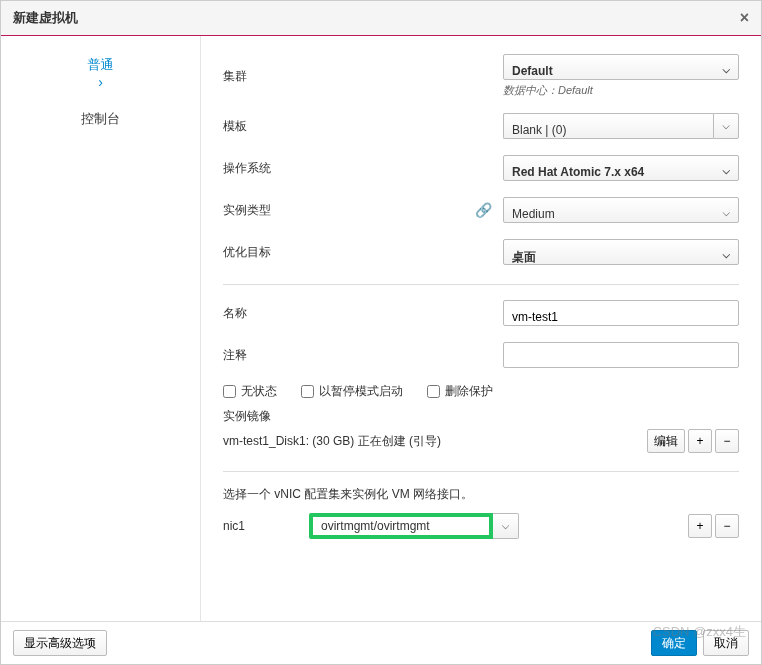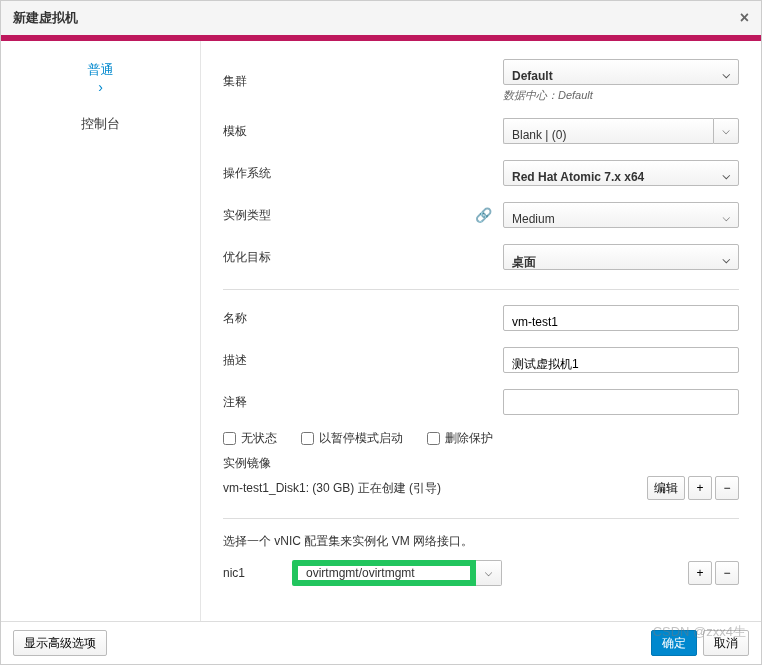--- a/index.html
+++ b/index.html
@@ -1,18 +1,18 @@
 <!DOCTYPE html>
 <html><head>
 <meta charset="utf-8">
 <style>
 * { box-sizing: border-box; margin: 0; padding: 0; }
 body { font-family: "Microsoft YaHei", Arial, sans-serif; font-size: 12px; background: #fff; color: #333; width: 762px; height: 665px; overflow: hidden; position: relative; }
 .modal { border: 1px solid #ccc; width: 100%; height: 100%; display: flex; flex-direction: column; }
-.modal-header { background: #f5f5f5; border-bottom: 6px solid #be185d; padding: 8px 12px; display: flex; justify-content: space-between; align-items: center; font-weight: bold; font-size: 13px; }
+.modal-header { background: #f5f5f5; border-bottom: 1px solid #be185d; padding: 8px 12px; display: flex; justify-content: space-between; align-items: center; font-weight: bold; font-size: 13px; }
 .close-x { cursor: pointer; font-size: 16px; color: #666; }
 .modal-body { flex: 1; display: flex; overflow: hidden; }
 .sidebar { width: 200px; border-right: 1px solid #e5e5e5; padding-top: 10px; }
 .sidebar-item { padding: 10px 15px; cursor: pointer; display: flex; justify-content: space-between; align-items: center; font-size: 13px; flex-direction: column; }
 .sidebar-item.active { color: #0088ce; }
 .chevron { color: #0088ce; font-size: 14px; }
 .content { flex: 1; padding: 18px 22px 10px 22px; overflow-y: auto; }
 .form-row { display: flex; align-items: center; margin-bottom: 14px; min-height: 28px; }
 .form-label { width: 280px; font-size: 12px; color: #333; display: flex; align-items: center; }
 .form-control-wrap { flex: 1; }
@@ -30,24 +30,24 @@
 .checkbox-item { display: flex; align-items: center; gap: 5px; }
 .checkbox-item input { width: 13px; height: 13px; }
 .disk-section { margin-top: 8px; }
 .disk-label { font-size: 12px; margin-bottom: 4px; }
 .disk-row { display: flex; justify-content: space-between; align-items: center; }
 .disk-info { font-size: 12px; }
 .btn-group-sm { display: flex; gap: 3px; }
 .btn-sm { height: 24px; min-width: 24px; padding: 0 6px; border: 1px solid #bbb; border-radius: 2px; background: linear-gradient(#fff, #f2f2f2); cursor: pointer; font-size: 12px; display: flex; align-items: center; justify-content: center; }
 .nic-section { margin-top: 14px; }
 .nic-desc { font-size: 12px; margin-bottom: 10px; }
-.nic-row { display: flex; align-items: center; gap: 9px; }
+.nic-row { display: flex; align-items: center; gap: 26px; }
 .nic-label { width: 60px; }
 .nic-select-wrap { width: 210px; display: flex; }
-.nic-select { flex: 1; height: 26px; border: 6px solid #22c55e; border-radius: 2px 0 0 2px; padding: 0 8px; display: flex; align-items: center; background: #fff; font-size: 12px; }
+.nic-select { flex: 1; height: 26px; border: 4px solid #22c55e; border-radius: 2px 0 0 2px; padding: 0 8px; display: flex; align-items: center; background: #fff; font-size: 12px; }
 .nic-caret { width: 26px; height: 26px; border: 1px solid #bbb; border-left: none; border-radius: 0 2px 2px 0; background: linear-gradient(#fff, #f0f0f0); display: flex; align-items: center; justify-content: center; cursor: pointer; }
 .nic-btns { margin-left: auto; display: flex; gap: 3px; }
 .modal-footer { border-top: 1px solid #ddd; padding: 8px 12px; display: flex; justify-content: space-between; align-items: center; }
 .btn { height: 26px; padding: 0 10px; border: 1px solid #bbb; border-radius: 2px; background: linear-gradient(#fff, #f2f2f2); cursor: pointer; font-size: 12px; }
 .btn-primary { background: #0088ce; color: #fff; border-color: #0077b5; }
 .footer-right { display: flex; gap: 6px; }
 .watermark { position: absolute; bottom: 24px; right: 16px; color: rgba(120,120,120,0.45); font-size: 13px; pointer-events: none; }
 input[type="text"] { border: none; outline: none; width: 100%; font-size: 12px; background: transparent; }
 </style>
 </head>
@@ -134,28 +134,20 @@
 
       <div class="form-row">
         <div class="form-label">名称</div>
         <div class="form-control-wrap">
           <div class="input-box">
             <input type="text" value="vm-test1" style="">
           </div>
         </div>
       </div>
 
-      <div class="form-row">
-        <div class="form-label">描述</div>
-        <div class="form-control-wrap">
-          <div class="input-box">
-            <input type="text" value="测试虚拟机1" style="">
-          </div>
-        </div>
-      </div>
 
       <div class="form-row">
         <div class="form-label">注释</div>
         <div class="form-control-wrap">
           <div class="input-box">
             <input type="text" value="" style="">
           </div>
         </div>
       </div>
 

